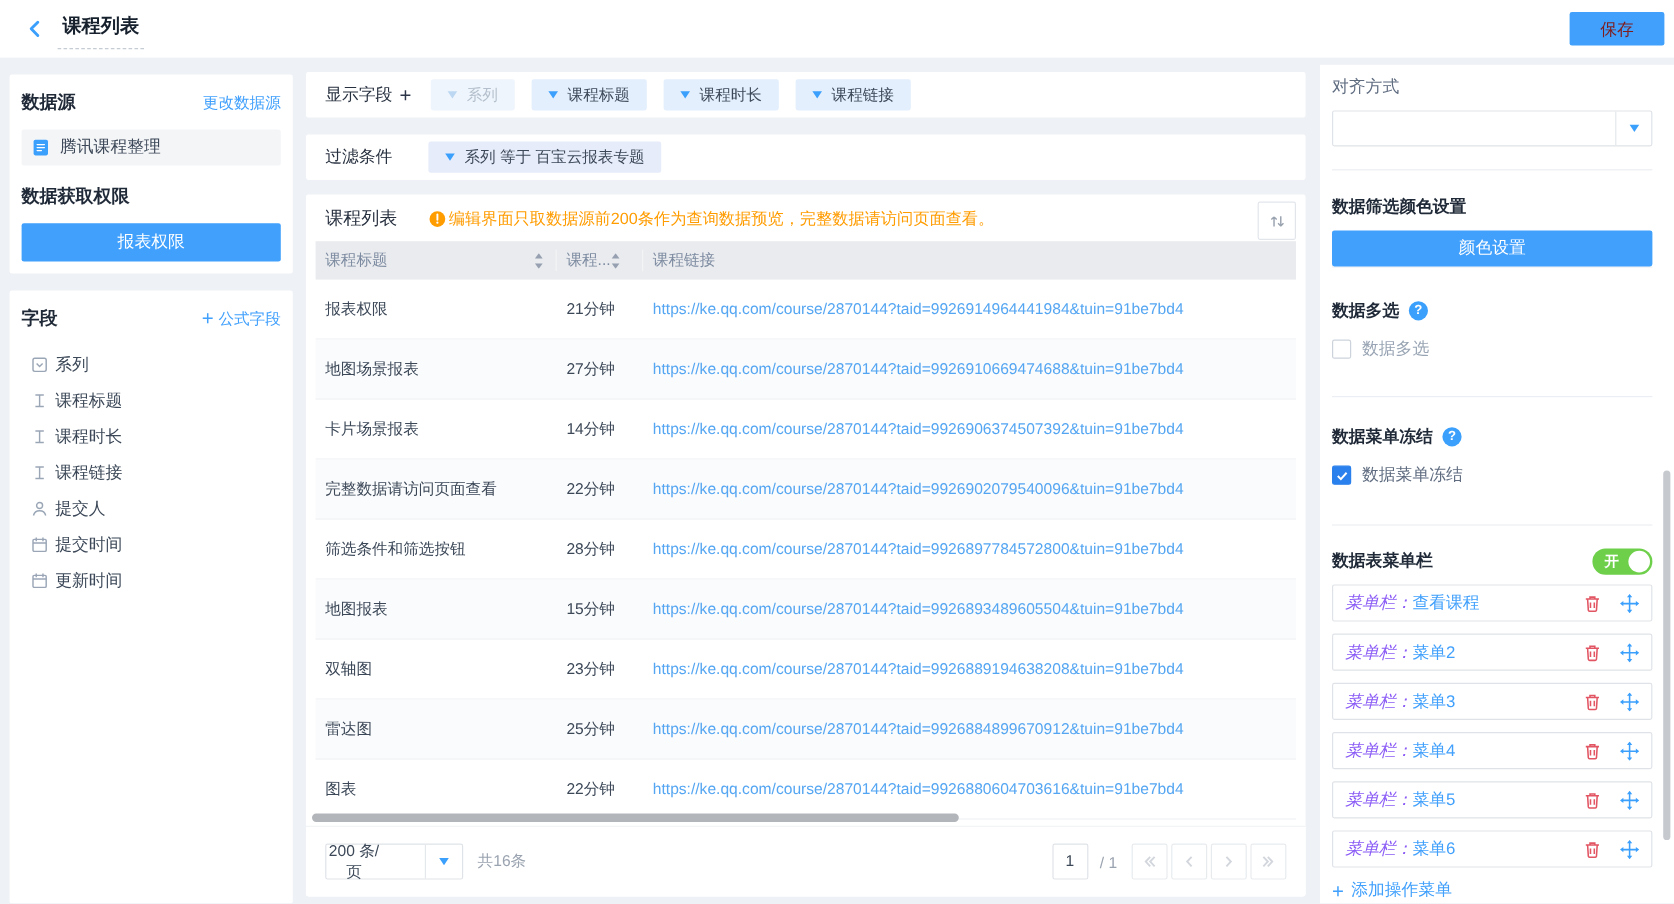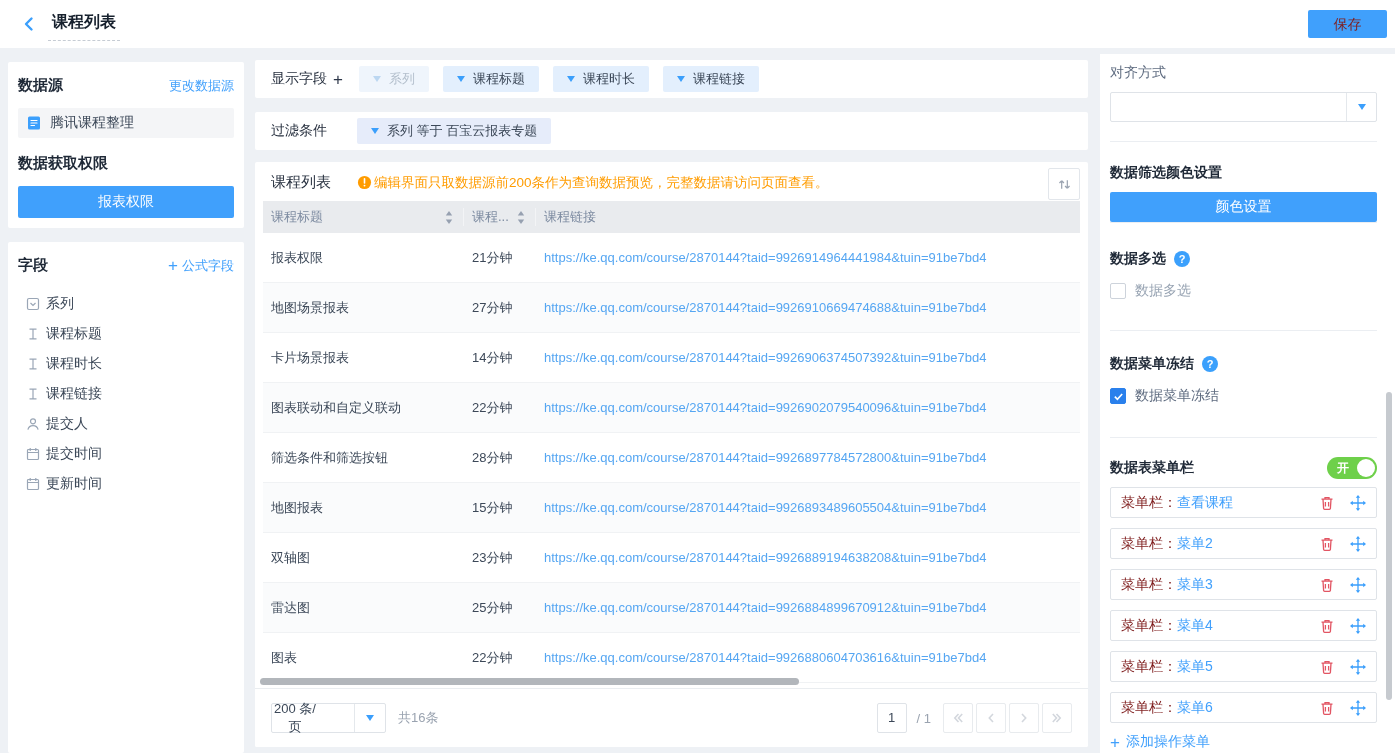--- a/index.html
+++ b/index.html
@@ -50,21 +50,21 @@
   
   .table-card { margin-top:12px; height:585px; position:relative; }
   .tc-top { display:flex; align-items:center; padding:11px 16px 9px 16px; }
   .tc-title { font-size:15px; color:#27303f; margin-right:26px; }
   .warn { display:flex; align-items:center; gap:2px; color:#ff9c00; font-size:13.5px; }
   .sortbox { position:absolute; right:8px; top:6px; width:32px; height:32px; border:1px solid #e2e6eb; border-radius:2px;
              display:flex; align-items:center; justify-content:center; cursor:pointer; background:#fff; }
   .thead { margin:0 8px; height:32px; background:#e9ebee; display:flex; align-items:center; font-size:13px; color:#7d8ba1; }
   .th { display:flex; align-items:center; }
   .th-1 { width:201px; padding-left:8px; justify-content:space-between; border-right:1px solid #f3f4f6; }
-  .th-2 { width:72px; padding-left:8px; justify-content:space-between; border-right:1px solid #f3f4f6; }
+  .th-2 { width:72px; padding-left:8px; border-right:1px solid #f3f4f6; }
   .th-3 { flex:1; padding-left:8px; }
   .sort-carets { margin-right:10px; cursor:pointer; }
   .tbody { margin:0 8px; }
   .trow { height:50px; display:flex; align-items:center; font-size:13px; border-bottom:1px solid #f0f2f4; }
   .trow:nth-child(even) { background:#fafbfc; }
   .td-1 { width:201px; padding-left:8px; color:#3c4858; }
   .td-2 { width:72px; padding-left:8px; color:#3c4858; }
   .td-3 { flex:1; padding-left:8px; color:#55a6f2; cursor:pointer; }
   .hscroll { position:absolute; left:5px; top:516px; width:539px; height:7px; background:#b2b6bb; border-radius:4px; cursor:grab; }
   .pager { position:absolute; left:0; right:0; bottom:0; height:59px; border-top:1px solid #eaedf0; display:flex;
@@ -103,21 +103,21 @@
   .cb-label.on { color:#5f6c80; }
   .sec-freeze { padding-top:24px; padding-bottom:32px; }
   .sec-menu { padding-top:19px; }
   .menu-head { display:flex; align-items:center; justify-content:space-between; }
   .toggle { width:50px; height:22px; border-radius:11px; background:#6ed04a; position:relative; cursor:pointer; }
   .toggle-text { position:absolute; left:10px; top:3px; color:#fff; font-size:12px; font-weight:bold; }
   .toggle-knob { position:absolute; right:2px; top:2px; width:18px; height:18px; border-radius:50%; background:#fff; }
   .menu-list { margin-top:8px; }
   .menu-item { height:31px; border:1px solid #dfe3e8; border-radius:2px; display:flex; align-items:center; padding:0 10px;
                margin-bottom:10px; font-size:14px; cursor:pointer; background:#fff; }
-  .mi-prefix { color:#7f1d1d; }
+  .mi-prefix { color:#8b5cf6;font-style:italic; }
   .mi-name { color:#41a0fc; }
   .mi-icons { margin-left:auto; display:flex; align-items:center; gap:15px; }
   .mi-icons svg { cursor:pointer; }
   .add-link { margin-top:5px; display:flex; align-items:center; gap:6px; color:#41a0fc; font-size:14px; cursor:pointer; }
   .add-plus { font-size:17px; line-height:1; }
 
   .vscroll { position:absolute; left:1386px; top:392px; width:6px; height:308px; background:#c6cacf; border-radius:3px; cursor:grab; }
 </style>
 </head>
 <body>
@@ -289,21 +289,21 @@
           <div class="td-1">地图场景报表</div>
           <div class="td-2">27分钟</div>
           <div class="td-3">https://ke.qq.com/course/2870144?taid=9926910669474688&amp;tuin=91be7bd4</div>
         </div>
         <div class="trow">
           <div class="td-1">卡片场景报表</div>
           <div class="td-2">14分钟</div>
           <div class="td-3">https://ke.qq.com/course/2870144?taid=9926906374507392&amp;tuin=91be7bd4</div>
         </div>
         <div class="trow">
-          <div class="td-1">图表联动和自定义联动</div>
+          <div class="td-1">完整数据请访问页面查看</div>
           <div class="td-2">22分钟</div>
           <div class="td-3">https://ke.qq.com/course/2870144?taid=9926902079540096&amp;tuin=91be7bd4</div>
         </div>
         <div class="trow">
           <div class="td-1">筛选条件和筛选按钮</div>
           <div class="td-2">28分钟</div>
           <div class="td-3">https://ke.qq.com/course/2870144?taid=9926897784572800&amp;tuin=91be7bd4</div>
         </div>
         <div class="trow">
           <div class="td-1">地图报表</div>

